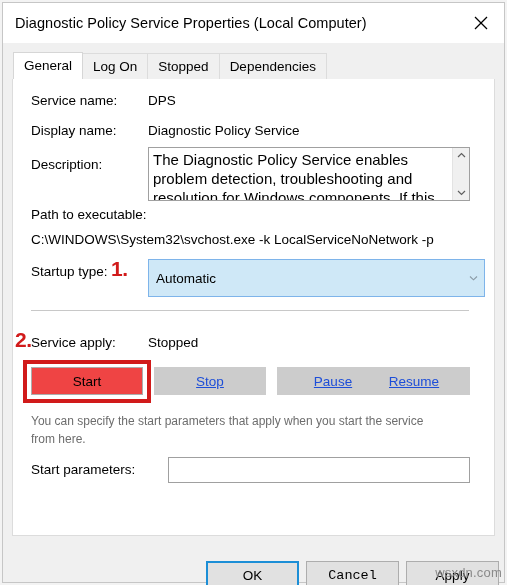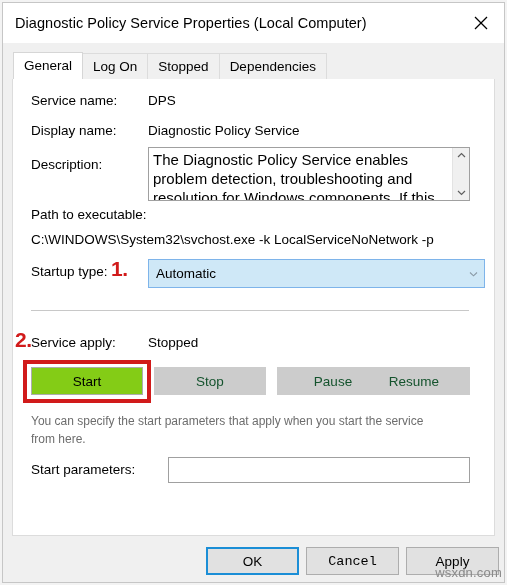--- a/index.html
+++ b/index.html
@@ -146,21 +146,21 @@
     cursor: pointer;
   }
   .desc-scroll svg { display: block; }
 
   
   .combo {
     position: absolute;
     left: 135px;
     top: 180px;
     width: 337px;
-    height: 29px;
+    height: 38px;
     background: #cfe8f7;
     border: 1px solid #7eb4ea;
     box-sizing: border-box;
     display: flex;
     align-items: center;
     cursor: pointer;
   }
   .combo-value {
     font-size: 13.5px;
     color: #000;
@@ -190,29 +190,30 @@
     height: 28px;
     font-size: 13.5px;
     font-family: "Liberation Sans", sans-serif;
     display: flex;
     align-items: center;
     justify-content: center;
     box-sizing: border-box;
     cursor: pointer;
   }
   .btn.enabled {
-    background: #84cc16;
+    background: #ef4444;
     border: 1px solid #adadad;
     color: #000;
   }
   .btn.disabled {
     background: #cccccc;
     border: 1px solid #cccccc;
-    color: #14532d;
+    color: #1d4ed8;
     cursor: default;
+    text-decoration: underline;
   }
 
   .redbox {
     position: absolute;
     border: 4px solid #d11a1a;
     box-sizing: border-box;
     pointer-events: none;
   }
   .marker {
     position: absolute;
@@ -244,20 +245,21 @@
     font-family: "Liberation Sans", sans-serif;
     padding: 0 4px;
     outline: none;
     color: #000;
   }
 
   
   .footer {
     flex: 1 1 auto;
     position: relative;
+    margin-top: 14px;
   }
   .fbtn {
     position: absolute;
     top: 11px;
     width: 93px;
     height: 28px;
     background: #e1e1e1;
     border: 1px solid #adadad;
     box-sizing: border-box;
     font-size: 13.5px;

